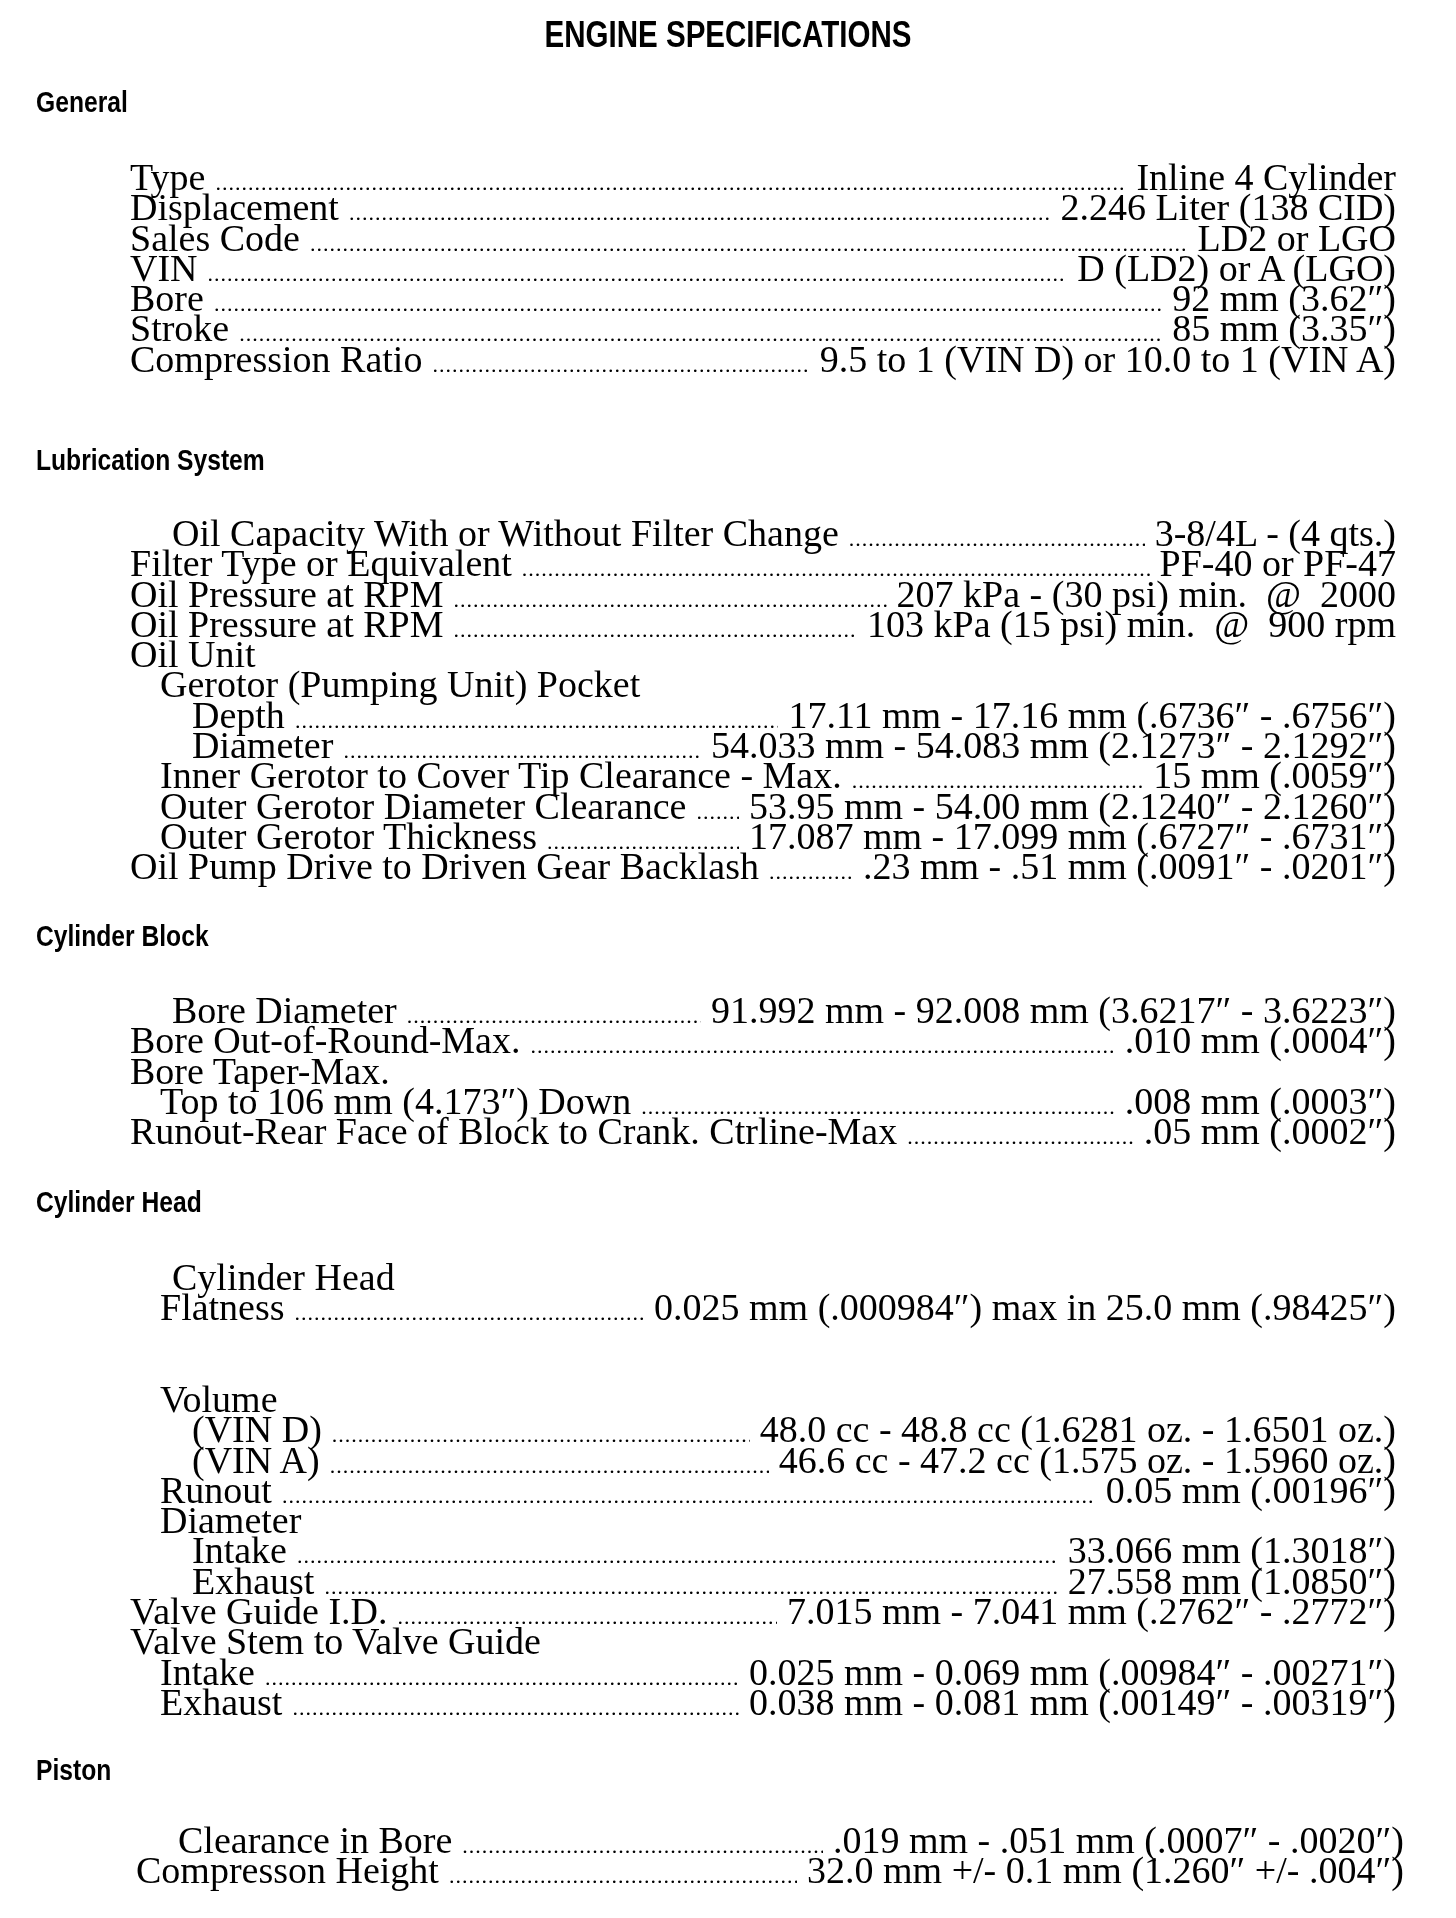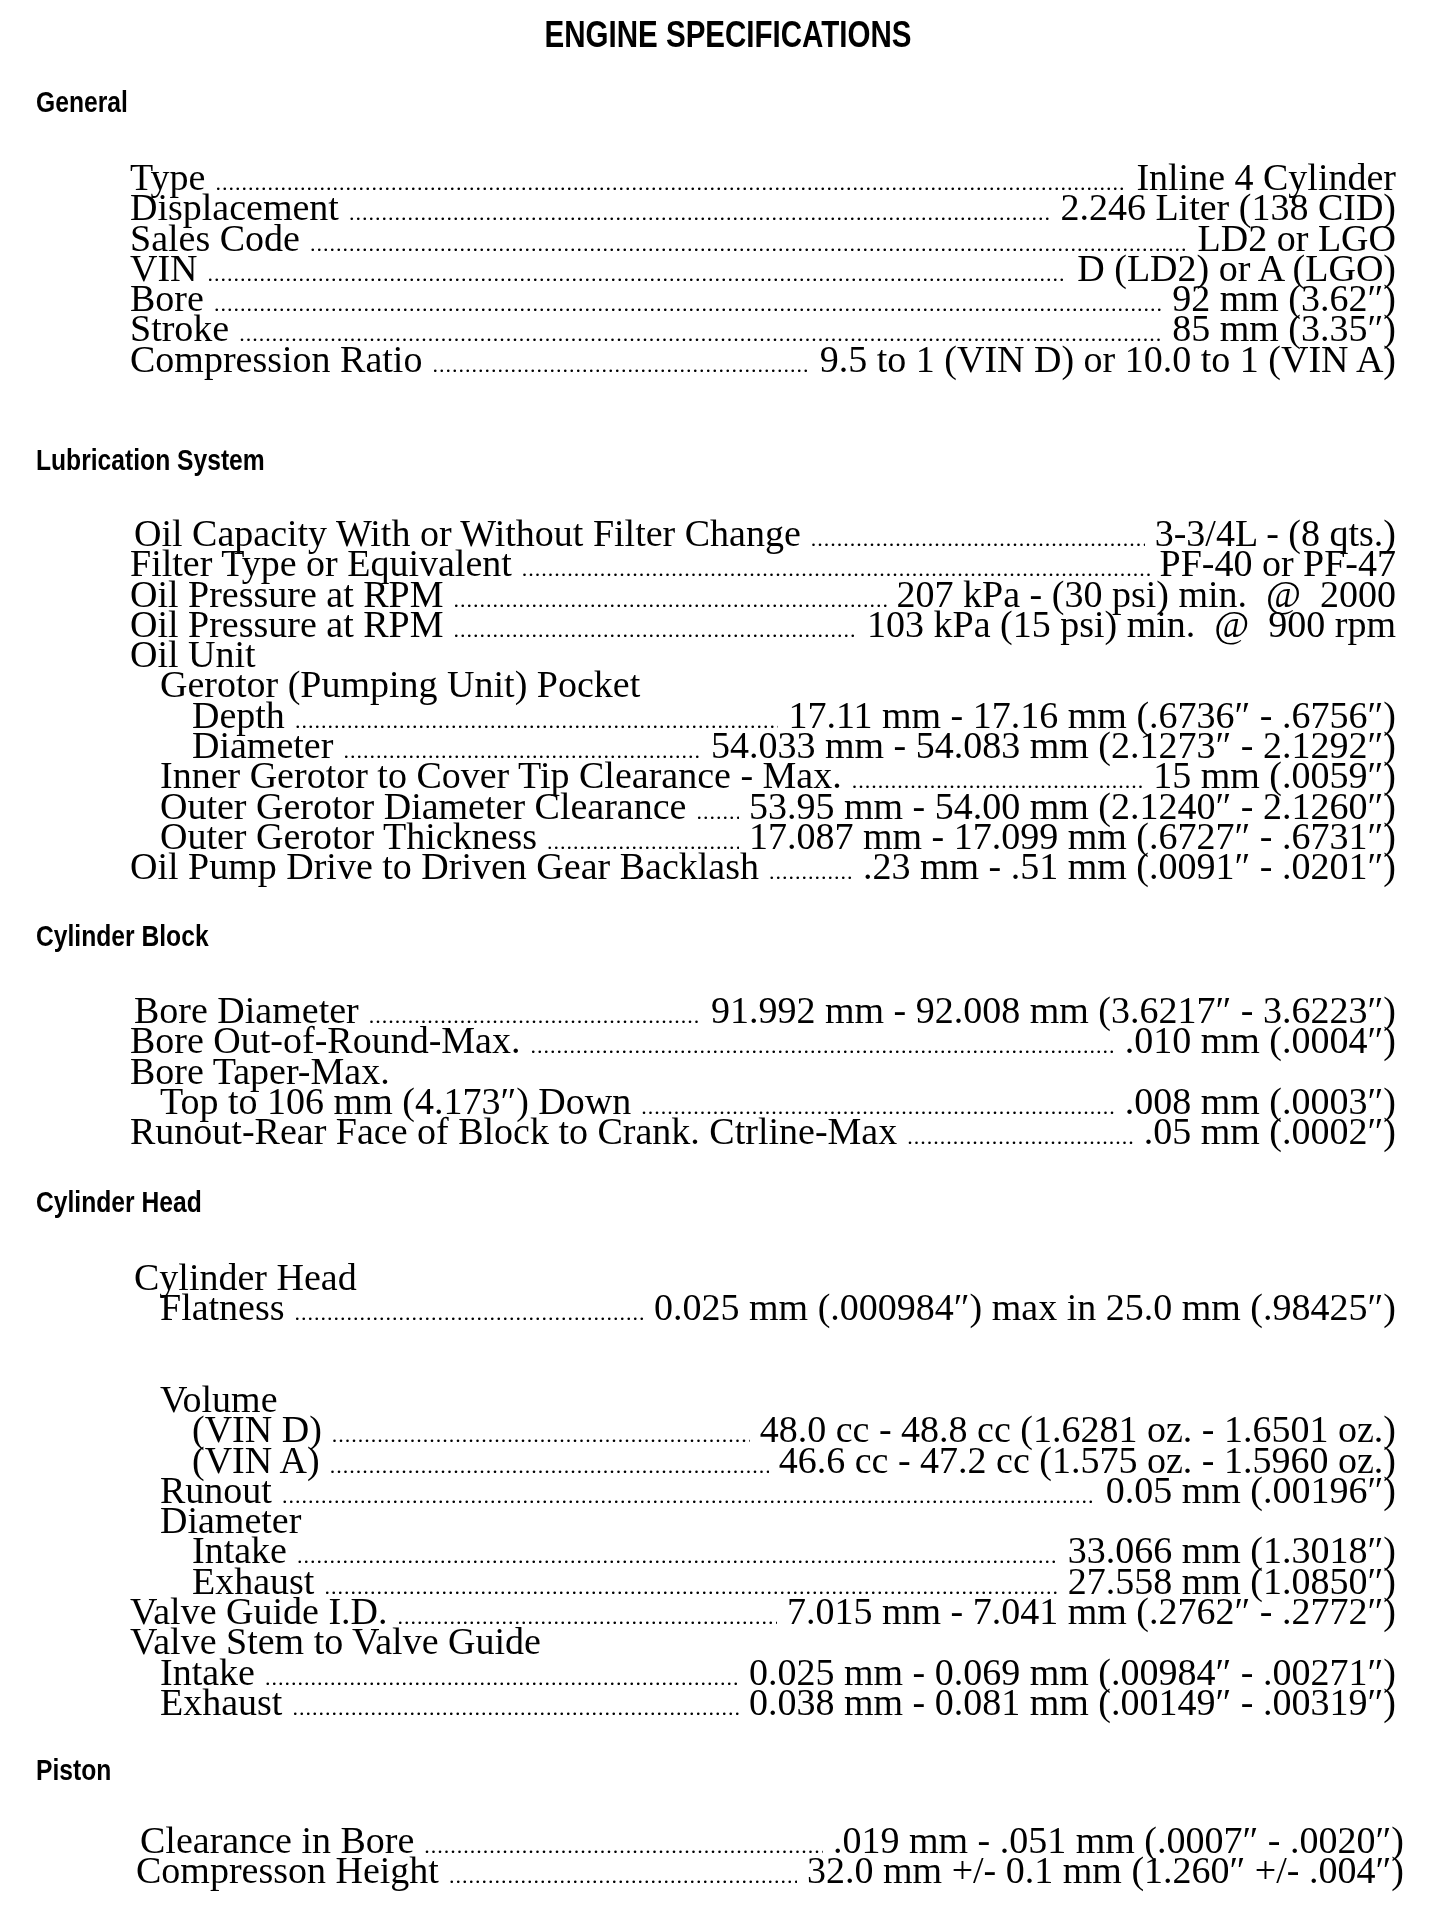--- a/index.html
+++ b/index.html
@@ -24,21 +24,21 @@
   .row .dots {
     flex: 1 1 auto; overflow: hidden; height: 30px;
     font-size: 22px; letter-spacing: 1px; color: #000;
   }
   .row .dots::before {
     content: "..............................................................................................................................................................................................................................................";
   }
   .row .value { flex: 0 0 auto; padding-left: 10px; }
   .i1 { padding-left: 30px; }
   .i2 { padding-left: 62px; }
-  .i0b { padding-left: 4px; }
+  .i0b { padding-left: 4px; margin-left: 38px; }
 </style>
 </head>
 <body>
 
 <div class="title">ENGINE SPECIFICATIONS</div>
 
 <div class="section-head" style="top:86px">General</div>
 <div class="block" style="top:162px">
   <div class="row">
       <span class="label">Type</span>
@@ -75,21 +75,21 @@
       <span class="dots"></span>
       <span class="value">9.5 to 1 (VIN D) or 10.0 to 1 (VIN A)</span>
     </div>
 </div>
 
 <div class="section-head" style="top:444px">Lubrication System</div>
 <div class="block" style="top:518px">
   <div class="row i0b">
       <span class="label">Oil Capacity With or Without Filter Change</span>
       <span class="dots"></span>
-      <span class="value">3-3/4L - (8 qts.)</span>
+      <span class="value">3-8/4L - (4 qts.)</span>
     </div>
   <div class="row">
       <span class="label">Filter Type or Equivalent</span>
       <span class="dots"></span>
       <span class="value">PF-40 or PF-47</span>
     </div>
   <div class="row">
       <span class="label">Oil Pressure at RPM</span>
       <span class="dots"></span>
       <span class="value" style="white-space:pre">207 kPa - (30 psi) min.  @  2000</span>

